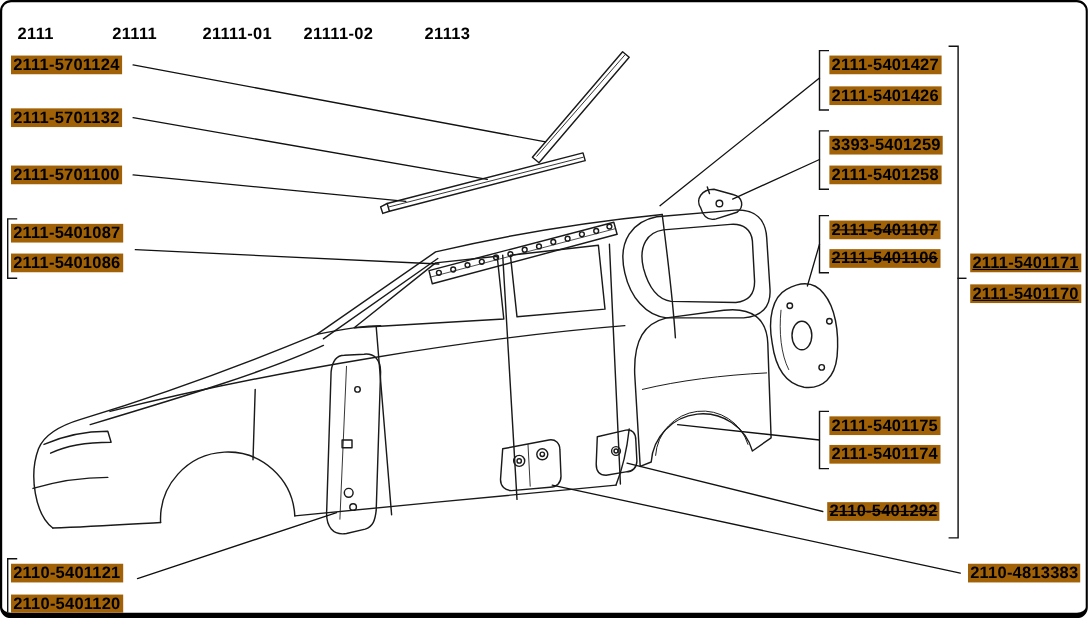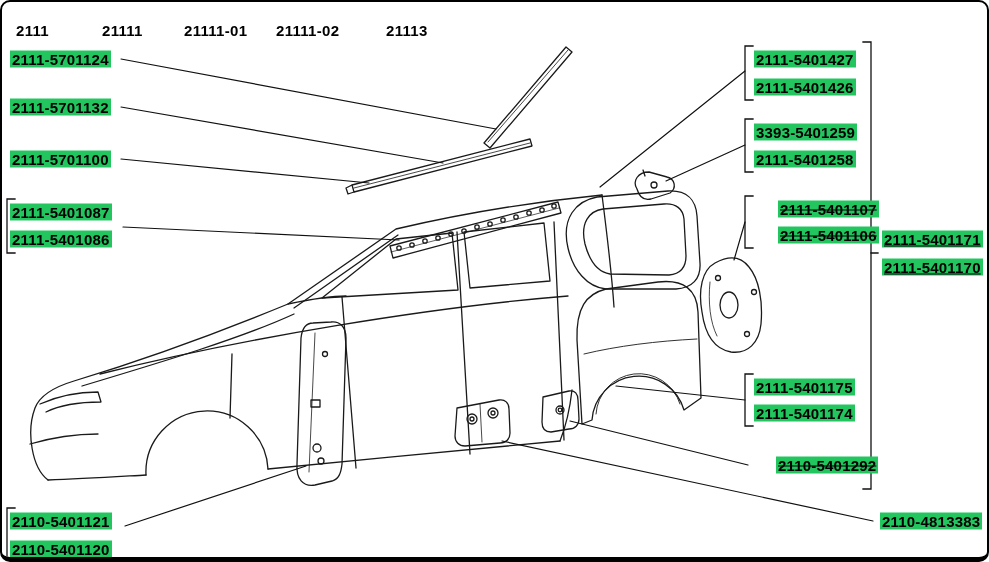--- a/index.html
+++ b/index.html
@@ -18,24 +18,24 @@
   .code{
     position:absolute;top:7px;
     font-weight:700;font-size:15px;color:#000;
     letter-spacing:.3px;white-space:nowrap;margin-top:13px;
   }
   .pn{
     position:absolute;
     transform:translateY(-50%);
     font-weight:700;font-size:15px;color:#000;
     letter-spacing:.2px;white-space:nowrap;
-    background:#22c55e;
+    background:#a16207;
     padding:0 2px;
   }
-  .strike{text-decoration:line-through;margin-left:24px;}
+  .strike{text-decoration:line-through;}
   .underline{text-decoration:underline;}
 </style>
 </head>
 <body>
 
 <div class="page">
 
   <svg class="art" viewBox="0 0 989 562">
 
     <g stroke="#1a1a1a" fill="none" stroke-width="1.3" stroke-linejoin="round" stroke-linecap="round">

